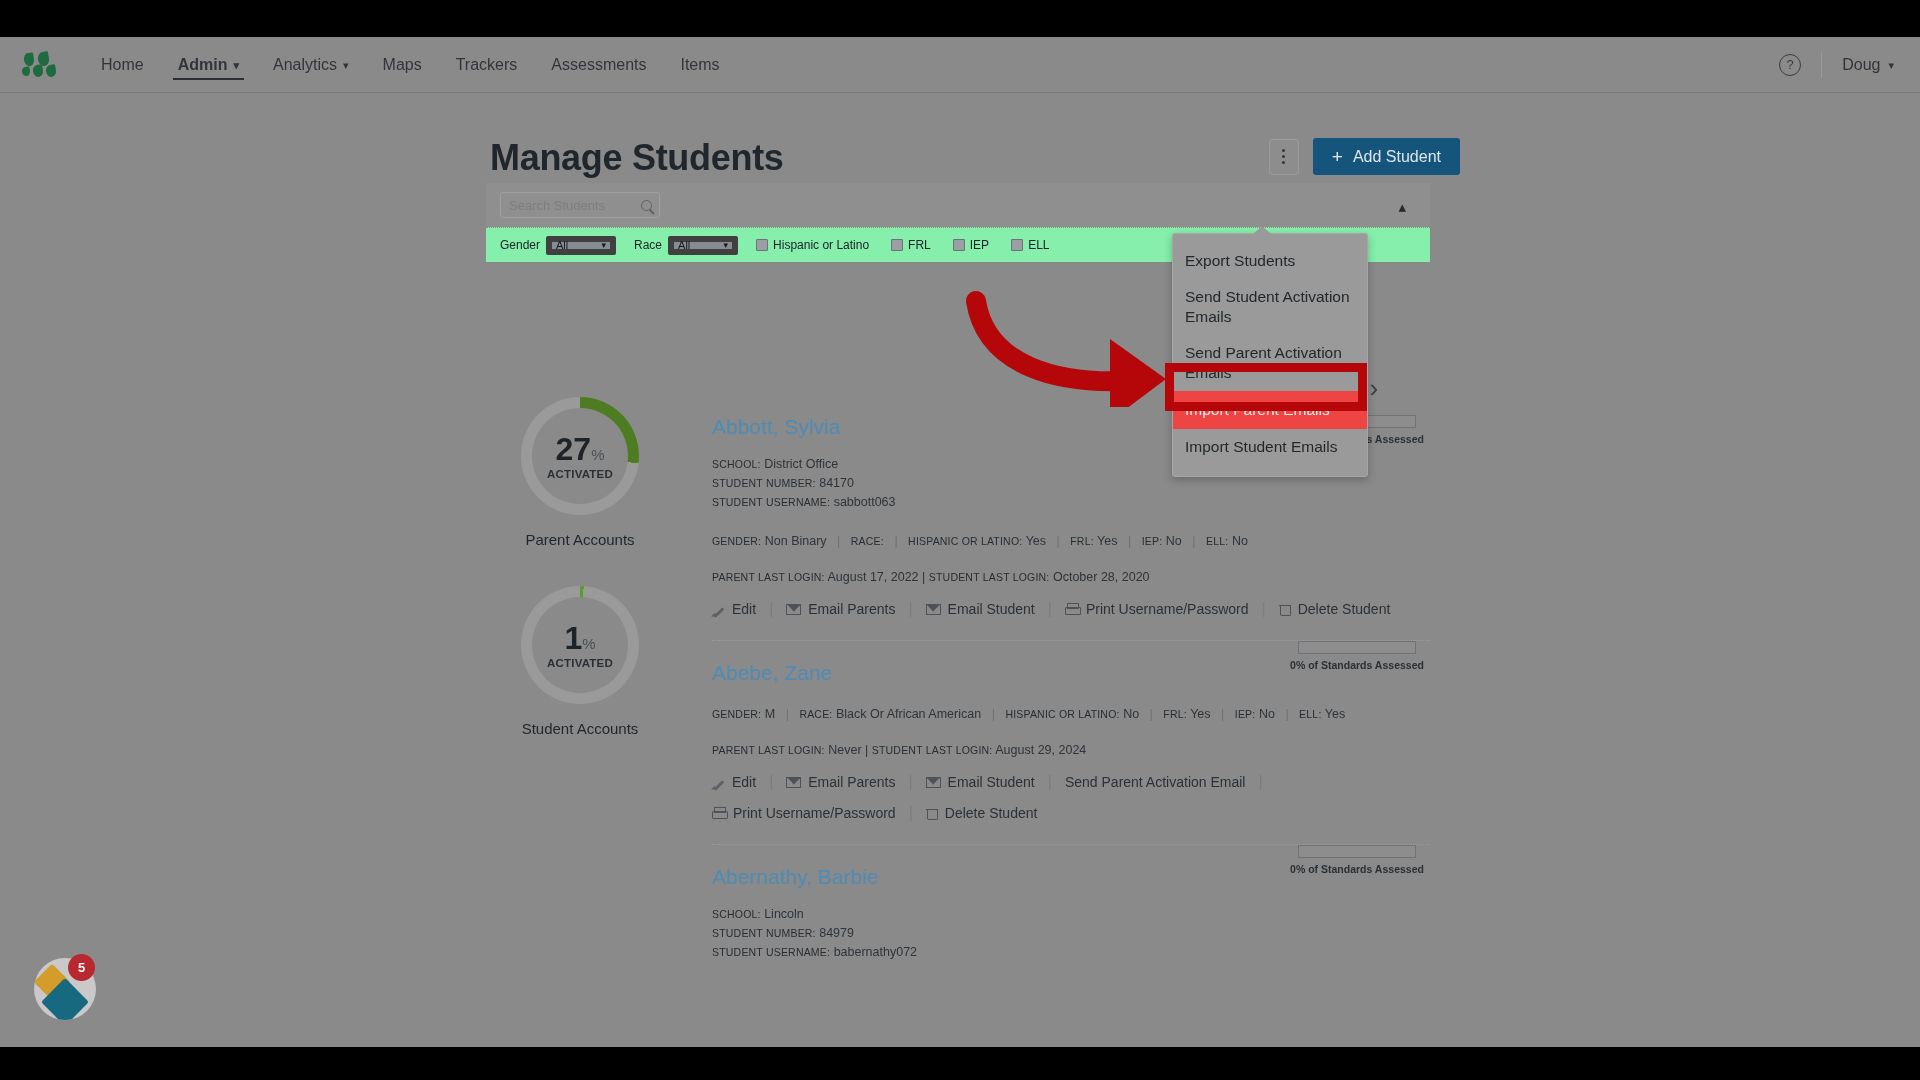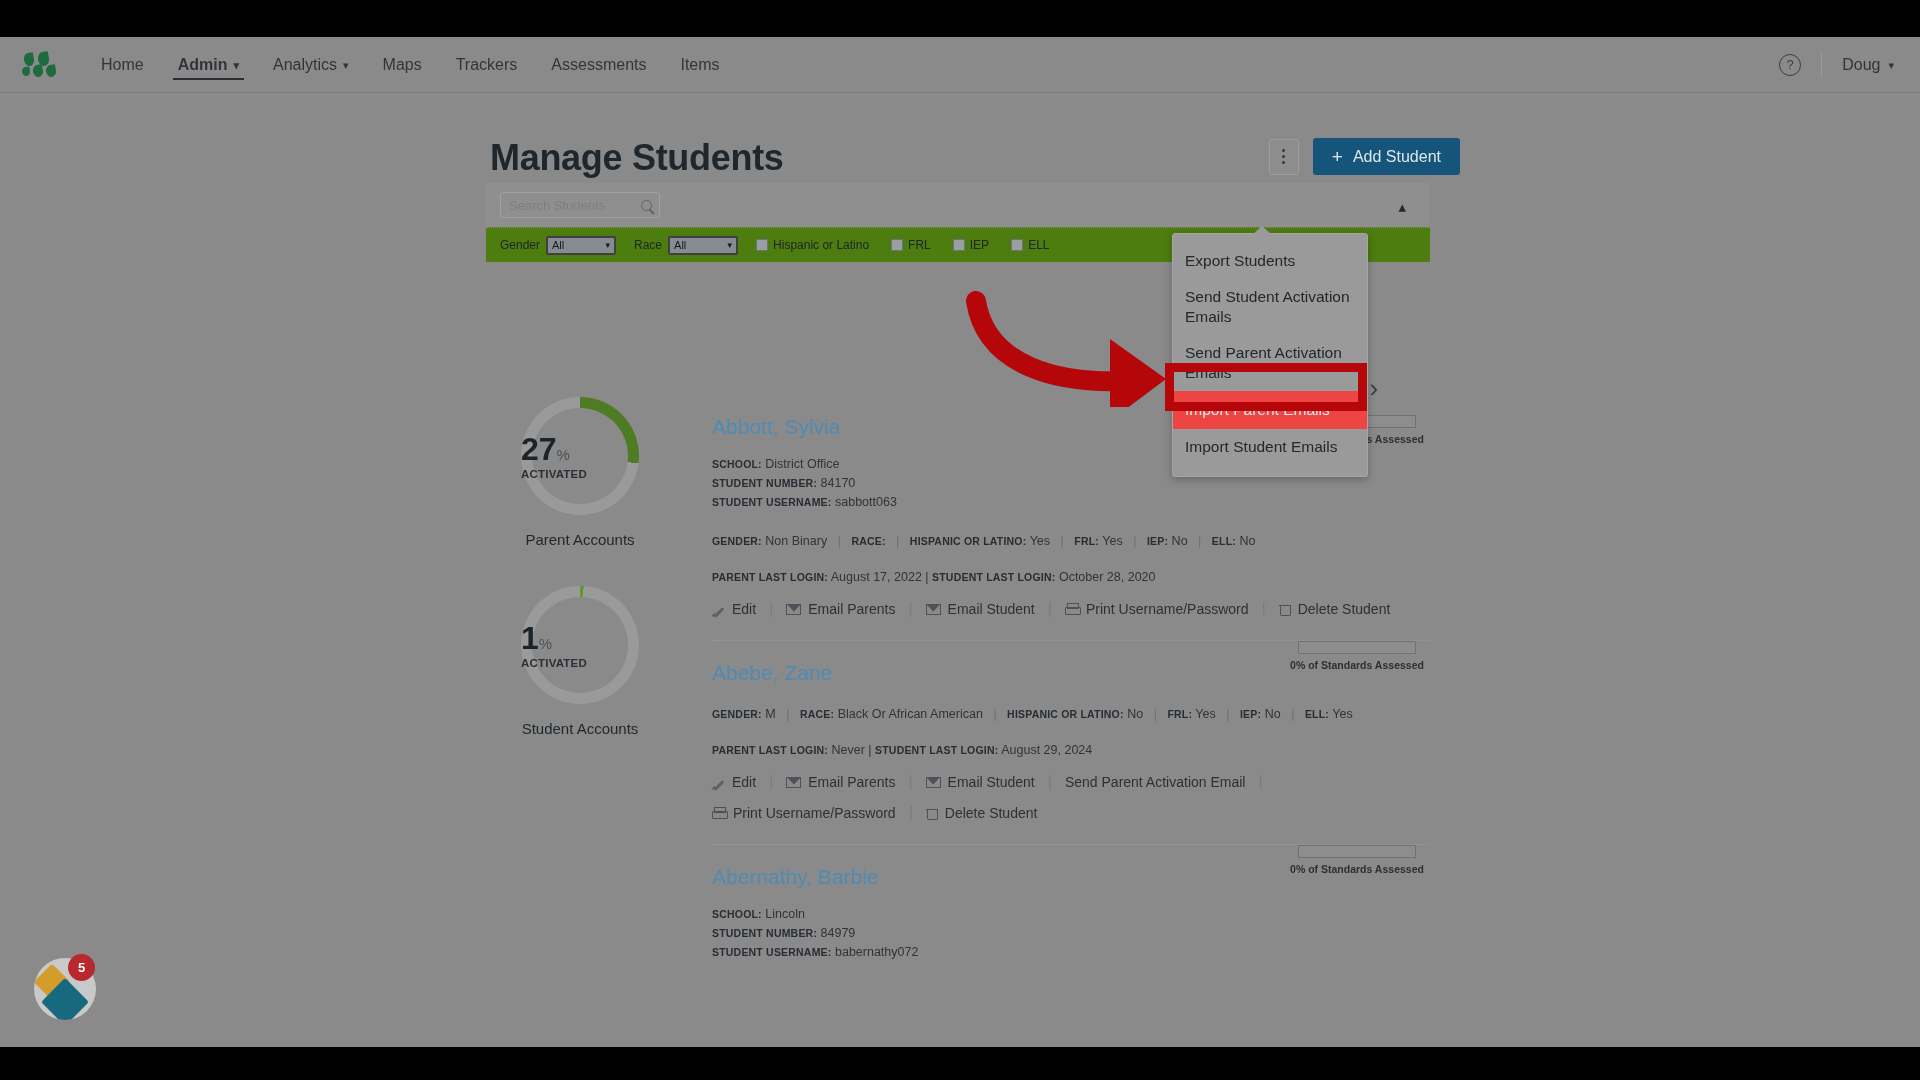--- a/index.html
+++ b/index.html
@@ -105,26 +105,26 @@
   }
   .search-mag::after {
     content: ""; position: absolute; right: -4px; bottom: -3px; width: 6px; height: 1.6px;
     background: #5f6367; transform: rotate(45deg);
   }
   .collapse-chev {
     position: absolute; right: 24px; top: 15px; font-size: 15px; color: #25292d;
   }
 
   .panel-filters {
-    height: 35px; background: #4d7c0f; display: flex; align-items: center;
+    height: 35px; background: #86efac; display: flex; align-items: center;
     padding: 0 0 0 14px; gap: 0; border-top: 1px dotted #8b8b78;
   }
   .flabel { font-size: 12px; color: #20252a; margin-right: 6px; }
   .fsel {
-    width: 70px; height: 19px; background: #868c91; border: 2px solid #404040;
+    width: 70px; height: 19px; background: #868c91; border: 6px solid #404040;
     border-radius: 2px; font-size: 11px; color: #14181c;
     display: flex; align-items: center; padding: 0 4px; position: relative;
     margin-right: 18px;
   }
   .fsel .dd { position: absolute; right: 4px; font-size: 9px; }
   .fchk { display: flex; align-items: center; gap: 5px; margin-right: 22px; }
   .cbox {
     width: 12px; height: 12px; background: #9a9fa3; border: 1px solid #6d7479; border-radius: 1px;
   }
   .ctext { font-size: 12px; color: #20252a; }
@@ -134,36 +134,36 @@
   .donut-wrap { position: relative; width: 118px; height: 118px; margin: 0 auto; }
   .donut {
     width: 118px; height: 118px; border-radius: 50%;
   }
   .donut::after {
     content: ""; position: absolute; left: 11px; top: 11px;
     width: 96px; height: 96px; border-radius: 50%; background: #8a8a8a;
   }
   .donut-label {
     position: absolute; left: 0; top: 0; width: 118px; height: 118px;
-    display: flex; flex-direction: column; justify-content: center;
+    display: flex; flex-direction: column; align-items: center; justify-content: center;
     z-index: 3;
   }
   .donut-pct { font-size: 32px; font-weight: 700; color: #1d2429; line-height: 1; }
   .donut-pct sub { font-size: 15px; font-weight: 400; color: #4a5055; vertical-align: baseline; }
   .donut-sub { font-size: 11.5px; font-weight: 700; color: #2a3035; letter-spacing: 0.2px; margin-top: 3px; }
   .donut-cap { text-align: center; font-size: 15px; color: #1f262c; margin-top: 16px; }
 
   
   .students { position: absolute; left: 712px; top: 378px; width: 718px; }
   .student { position: relative; padding-bottom: 22px; }
   .student + .student { border-top: 1px dotted #9b9b9b; padding-top: 20px; }
   .sname { font-size: 21px; color: #4e8bb5; }
   .smeta { margin-top: 16px; line-height: 19px; }
   .smeta div { font-size: 12.5px; color: #2e3439; }
-  .k { font-weight: 700; font-size: 10.5px; letter-spacing: 0.2px; color: #272d32; }
+  .k { font-weight: 400; font-size: 10.5px; letter-spacing: 0.2px; color: #272d32; }
   .demo { margin-top: 22px; font-size: 12.5px; color: #2e3439; }
   .demo .sep { color: #6c7276; margin: 0 7px; }
   .logins { margin-top: 22px; font-size: 12.5px; color: #2e3439; }
   .actions { margin-top: 16px; display: flex; flex-wrap: wrap; align-items: center; gap: 0; }
   .act { display: flex; align-items: center; gap: 7px; font-size: 14px; color: #2b3136; }
   .abar { color: #787e82; margin: 0 13px; }
   .ic { display: inline-block; }
   .ic-pencil { width: 13px; height: 13px; position: relative; }
   .ic-pencil::before {
     content:""; position:absolute; left:1px; top:8px; width:12px; height:3px;

